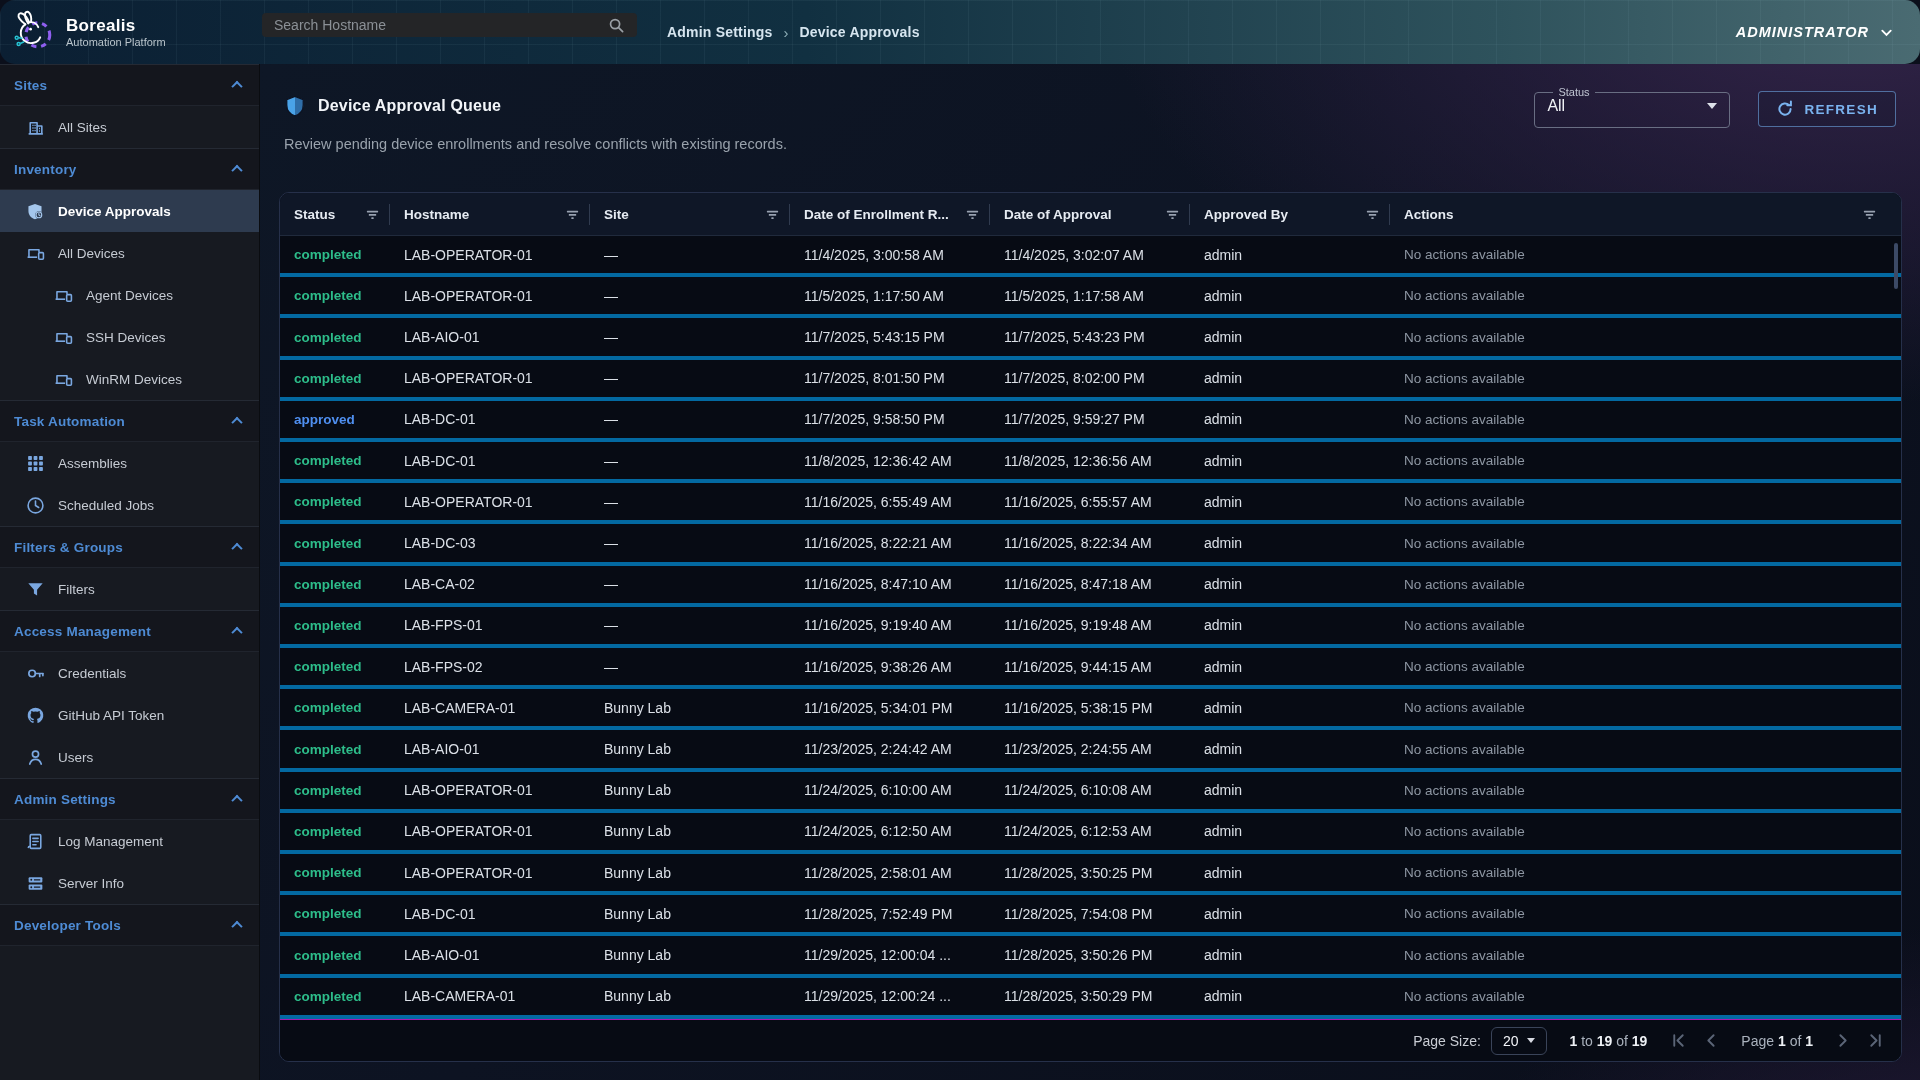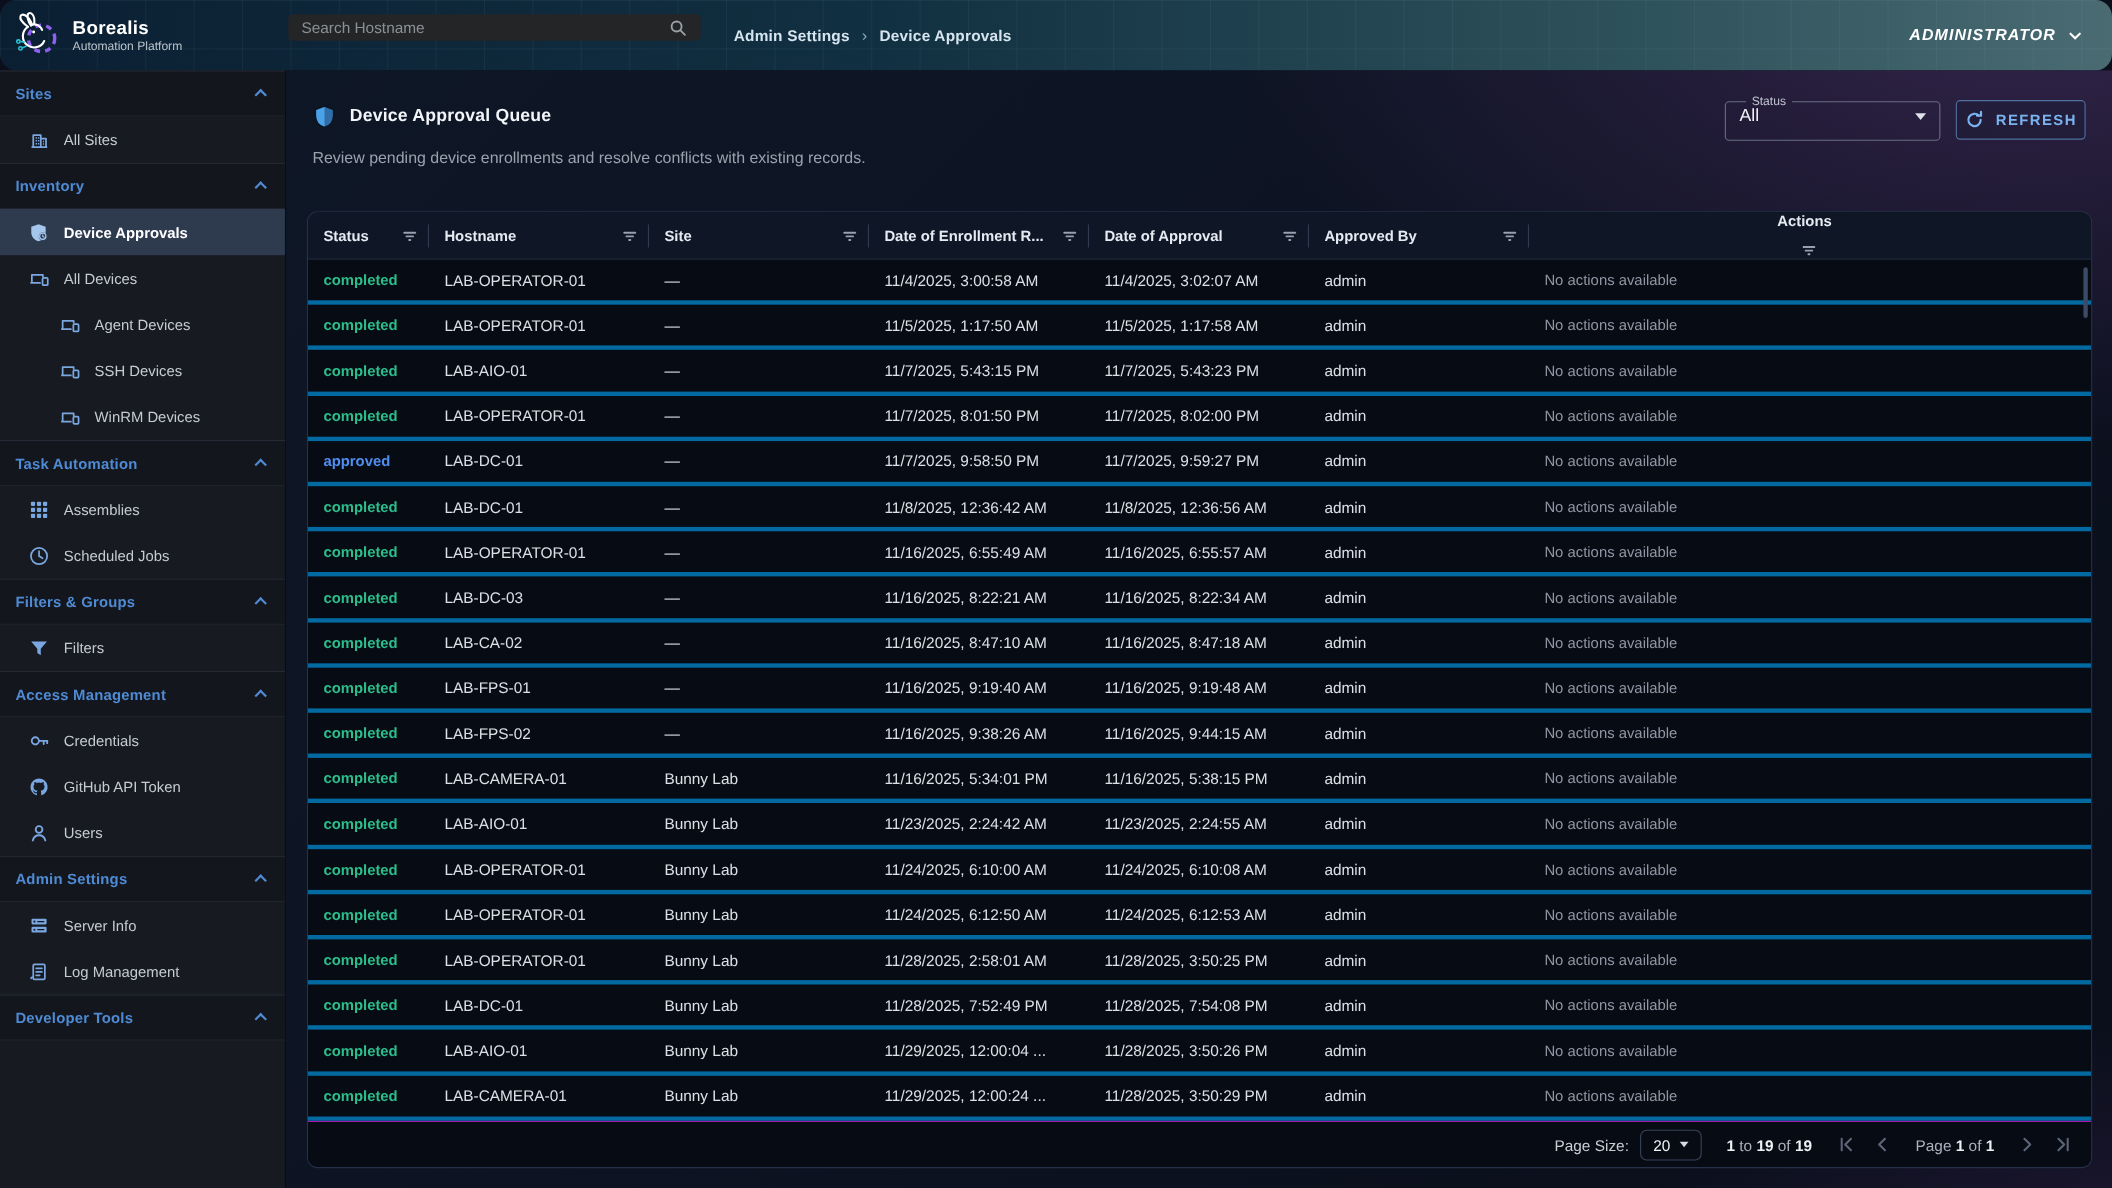--- a/index.html
+++ b/index.html
@@ -76,36 +76,37 @@
   .controls { position:absolute; right:24px; top:22px; display:flex; align-items:flex-start; gap:14px; }
   fieldset.status-select {
     width:196px; height:42px; border:1px solid #696e83; border-radius:4px;
     padding:0 12px 6px; background:transparent; cursor:pointer;
   }
   fieldset.status-select legend { font-size:11px; color:#bfc4d1; padding:0 5px; margin-left:6px; }
   .status-value-row { display:flex; align-items:center; justify-content:space-between; margin-top:-1px; }
   .status-value { font-size:16px; color:#f0f3f7; }
   .caret-down { width:0; height:0; border-left:5px solid transparent; border-right:5px solid transparent; border-top:6px solid #dde1e9; }
   .refresh-btn {
-    margin-top:5px; height:36px; display:flex; align-items:center; gap:10px; padding:0 7px;
+    margin-top:5px; height:36px; display:flex; align-items:center; gap:10px; padding:0 17px;
     border:1px solid rgba(112,166,228,.6); border-radius:4px; background:rgba(14,24,42,.25);
     color:#7ab3ef; font-size:13.5px; font-weight:bold; letter-spacing:1.3px; cursor:pointer;
     font-family:inherit;
+    margin-left:14px;
   }
 
   
   .card {
     position:absolute; left:19px; right:18px; top:128px; bottom:18px;
     background:#070b14; border:1px solid #26304a; border-radius:10px;
     display:flex; flex-direction:column; overflow:hidden;
   }
   .grid-cols { display:grid; grid-template-columns:110px 200px 200px 200px 200px 200px 1fr; }
   .thead { height:43px; background:#0f1727; border-bottom:1px solid #202a3c; align-items:center; flex:0 0 auto; }
   .th { position:relative; height:100%; display:flex; align-items:center; justify-content:space-between; padding:0 10px 0 14px; color:#e6ebf2; font-size:13.5px; font-weight:bold; white-space:nowrap; overflow:hidden; }
-  .th.last { padding-right:24px;flex-direction:column; }
+  .th.last { padding-right:24px; }
   .th .colsep { position:absolute; right:0; top:11px; width:1px; height:21px; background:#303b4f; }
   .filter-icon { flex:0 0 auto; margin-left:8px; cursor:pointer; color:#98a1b0; display:flex; }
   .tbody { flex:1 1 auto; display:flex; flex-direction:column; }
   .tr { flex:1 1 auto; align-items:center; border-bottom:4px solid #0369a1; font-size:14px; color:#dbe0e7; }
   .td { padding-left:14px; white-space:nowrap; overflow:hidden; }
   .status-cell { font-weight:bold; font-size:13.5px; }
   .status-completed { color:#2dbd8a; }
   .status-approved { color:#4f8ff0; }
   .actions-cell { color:#8e97a3; font-size:13.5px; }
   .scroll-thumb { position:absolute; right:3px; top:50px; width:4px; height:46px; background:#3c4a66; border-radius:2px; cursor:pointer; }
@@ -352,40 +353,40 @@
   </div>
 
   <div>
     <div class="section-header">
       <span class="section-label">Admin Settings</span>
       <span class="chev-up"></span>
     </div>
     <div class="section-items">
   <div class="item">
     <span class="icon">
+              <svg viewBox="0 0 18 18" fill="none" stroke="currentColor" stroke-width="1.5" stroke-linejoin="round">
+                <rect x="4" y="2.5" width="10" height="13" rx="1"></rect>
+                <path d="M6.5 6h5M6.5 9h5M6.5 12h3" stroke-linecap="round"></path>
+                <path d="M4 13.5c-1 0-1.8.5-1.8 1.1" stroke-linecap="round"></path>
+              </svg>
+            </span>
+    <span class="item-label">Log Management</span>
+  </div>
+
+  <div class="item">
+    <span class="icon">
               <svg viewBox="0 0 18 18">
                 <rect x="2.5" y="3" width="13" height="5" rx="1" fill="currentColor"></rect>
                 <rect x="2.5" y="10" width="13" height="5" rx="1" fill="currentColor"></rect>
                 <circle cx="5" cy="5.5" r="0.9" fill="#171a21"></circle>
                 <circle cx="5" cy="12.5" r="0.9" fill="#171a21"></circle>
                 <path d="M7.5 5.5h6M7.5 12.5h6" stroke="#171a21" stroke-width="1.1"></path>
               </svg>
             </span>
     <span class="item-label">Server Info</span>
-  </div>
-
-  <div class="item">
-    <span class="icon">
-              <svg viewBox="0 0 18 18" fill="none" stroke="currentColor" stroke-width="1.5" stroke-linejoin="round">
-                <rect x="4" y="2.5" width="10" height="13" rx="1"></rect>
-                <path d="M6.5 6h5M6.5 9h5M6.5 12h3" stroke-linecap="round"></path>
-                <path d="M4 13.5c-1 0-1.8.5-1.8 1.1" stroke-linecap="round"></path>
-              </svg>
-            </span>
-    <span class="item-label">Log Management</span>
   </div>
 </div>
   </div>
 
   <div>
     <div class="section-header">
       <span class="section-label">Developer Tools</span>
       <span class="chev-up"></span>
     </div>
   </div>

